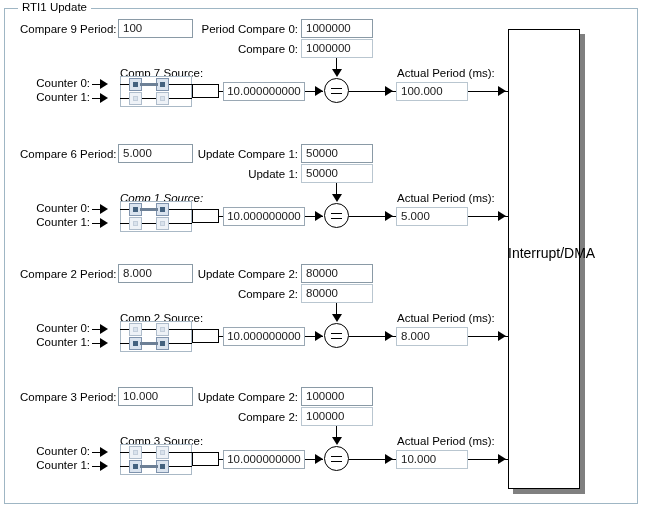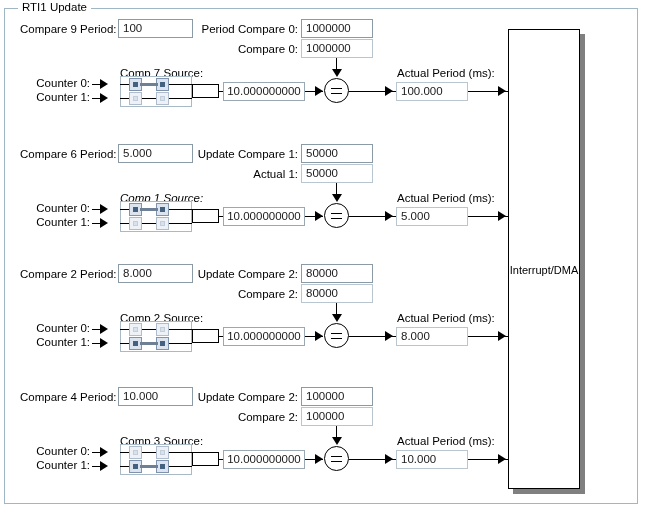--- a/index.html
+++ b/index.html
@@ -131,23 +131,22 @@
   .idma-shadow{
     position:absolute;left:580px;top:34px;width:5px;height:460px;
     background:#808080;
   }
   .idma-shadow-b{
     position:absolute;left:513px;top:489px;width:72px;height:5px;
     background:#808080;
   }
   .idma-label{
     position:absolute;left:508px;top:245px;width:72px;
-    text-align:center;font-size:11px;color:#000;
+    text-align:center;font-size:14px;color:#000;
     white-space:nowrap;
-    margin-top:19px;
   }
 </style>
 </head>
 <body>
 
 <div id="root">
 
   <div class="groupbox"></div>
   <div class="group-title">RTI1 Update</div>
 
@@ -204,21 +203,21 @@
         <div class="lbl" style="left:397px;top:67px;">Actual Period (ms):</div>
         <div class="field" style="left:396px;top:82px;width:72px;height:19px;">100.000</div>
         <div class="hline" style="left:468px;top:91px;width:40px;"></div>
         <div class="arrow-r" style="left:498px;top:86px;"></div>
       </div>
       <div>
         <div class="lbl r" style="left:20px;top:148px;width:95px;">Compare 6 Period:</div>
         <div class="field editable" style="left:118px;top:144px;width:75px;height:19px;">5.000</div>
         <div class="lbl r" style="left:185px;top:148px;width:113px;">Update Compare 1:</div>
         <div class="field editable" style="left:301px;top:144px;width:72px;height:19px;">50000</div>
-        <div class="lbl r" style="left:185px;top:168px;width:113px;">Actual 1:</div>
+        <div class="lbl r" style="left:185px;top:168px;width:113px;">Update 1:</div>
         <div class="field" style="left:301px;top:164px;width:72px;height:19px;">50000</div>
         <div class="lbl" style="left:120px;top:192px;font-style:italic;">Comp 1 Source:</div>
         <div class="lbl r" style="left:25px;top:202px;width:65px;">Counter 0:</div>
         <div class="lbl r" style="left:25px;top:216px;width:65px;">Counter 1:</div>
         <div class="hline" style="left:92px;top:209px;width:10px;"></div>
         <div class="arrow-r" style="left:100px;top:204px;"></div>
         <div class="hline" style="left:92px;top:223px;width:10px;"></div>
         <div class="arrow-r" style="left:100px;top:218px;"></div>
         <div class="switch" style="left:120px;top:201px;width:72px;height:31px;"></div>
         <div class="swline" style="left:120px;top:209px;width:72px;"></div>
@@ -298,21 +297,21 @@
         <div class="vline" style="left:336px;top:303px;height:16px;"></div>
         <div class="arrow-d" style="left:332px;top:314px;"></div>
         <div class="hline" style="left:349px;top:336px;width:47px;"></div>
         <div class="arrow-r" style="left:385px;top:331px;"></div>
         <div class="lbl" style="left:397px;top:312px;">Actual Period (ms):</div>
         <div class="field" style="left:396px;top:327px;width:72px;height:19px;">8.000</div>
         <div class="hline" style="left:468px;top:336px;width:40px;"></div>
         <div class="arrow-r" style="left:498px;top:331px;"></div>
       </div>
       <div>
-        <div class="lbl r" style="left:20px;top:391px;width:95px;">Compare 4 Period:</div>
+        <div class="lbl r" style="left:20px;top:391px;width:95px;">Compare 3 Period:</div>
         <div class="field editable" style="left:118px;top:387px;width:75px;height:19px;">10.000</div>
         <div class="lbl r" style="left:185px;top:391px;width:113px;">Update Compare 2:</div>
         <div class="field editable" style="left:301px;top:387px;width:72px;height:19px;">100000</div>
         <div class="lbl r" style="left:185px;top:411px;width:113px;">Compare 2:</div>
         <div class="field" style="left:301px;top:407px;width:72px;height:19px;">100000</div>
         <div class="lbl" style="left:120px;top:435px;">Comp 3 Source:</div>
         <div class="lbl r" style="left:25px;top:445px;width:65px;">Counter 0:</div>
         <div class="lbl r" style="left:25px;top:459px;width:65px;">Counter 1:</div>
         <div class="hline" style="left:92px;top:452px;width:10px;"></div>
         <div class="arrow-r" style="left:100px;top:447px;"></div>

